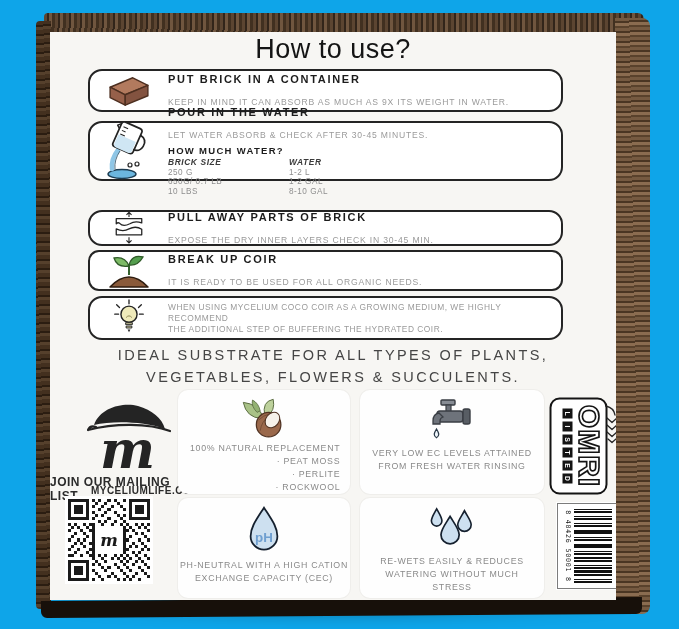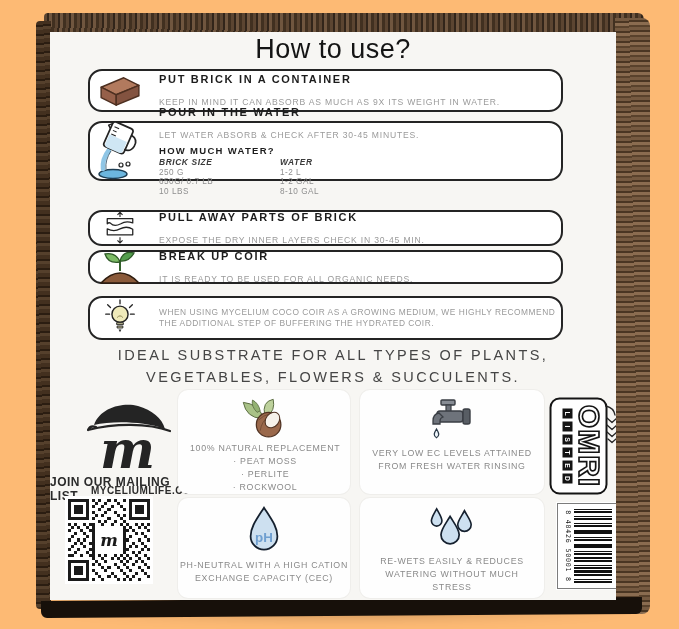--- a/index.html
+++ b/index.html
@@ -1,35 +1,35 @@
 <!DOCTYPE html>
 <html><head>
 <meta charset="utf-8">
 <style>
   html,body{margin:0;padding:0;background:#ffffff;}
   body{font-family:"Liberation Sans", sans-serif; -webkit-font-smoothing:antialiased;}
-  .stage{position:relative;width:679px;height:629px;overflow:hidden;background:#fdba74;}
+  .stage{position:relative;width:679px;height:629px;overflow:hidden;background:#0ea5e9;}
   .pkg-shadow{position:absolute;left:40px;right:40px;top:598px;height:26px;
     background:radial-gradient(ellipse at center, rgba(0,0,0,0.20), rgba(0,0,0,0) 70%);filter:blur(4px);}
   .package{position:absolute;left:36px;top:13px;width:614px;height:603px;}
   .edge-top{position:absolute;left:8px;top:0;right:6px;height:21px;border-radius:4px 6px 0 0;
     background:repeating-linear-gradient(92deg,#5c4531 0 3px,#32251a 3px 5px,#70563f 5px 8px,#413020 8px 11px);}
   .edge-left{position:absolute;left:0;top:8px;width:15px;height:588px;border-radius:4px 0 0 4px;
     background:repeating-linear-gradient(176deg,#43301f 0 4px,#2b1d11 4px 6px,#55402c 6px 9px);}
   .edge-right{position:absolute;left:579px;top:5px;width:35px;height:596px;border-radius:0 8px 8px 0;
     background:repeating-linear-gradient(178deg,#755a41 0 3px,#4a3623 3px 5px,#8a6c50 5px 8px,#59422c 8px 10px),
                repeating-linear-gradient(85deg,rgba(255,255,255,0.12) 0 1px,rgba(0,0,0,0) 1px 5px);}
   .edge-bottom{position:absolute;left:5px;bottom:0;right:8px;height:17px;background:#17100a;transform:rotate(-0.4deg);border-radius:0 0 6px 6px;}
   .label{position:absolute;left:14px;top:19px;width:566px;height:568px;background:#f7f6f3;overflow:hidden;}
 
   .title{position:absolute;top:2px;left:0;width:100%;text-align:center;font-size:27px;font-weight:400;color:#141414;letter-spacing:0.5px;}
 
   .step-box{position:absolute;left:38px;width:475px;background:#ffffff;border:2px solid #242424;border-radius:14px;
-    display:flex;align-items:center;box-sizing:border-box;padding:2px 1px;}
-  .b1{top:37px;height:43px;} .b2{top:89px;height:60px;} .b3{top:178px;height:36px;} .b4{top:218px;height:34px;}
+    display:flex;align-items:center;box-sizing:border-box;padding:2px 10px;}
+  .b1{top:37px;height:43px;} .b2{top:89px;height:60px;} .b3{top:178px;height:36px;} .b4{top:218px;height:41px;border-radius:11px;}
   .tipb{top:264px;height:44px;}
   .step-icon{width:58px;display:flex;justify-content:center;align-items:center;flex:0 0 58px;}
   .step-content{margin-left:10px;}
   .step-title{font-size:11px;font-weight:bold;letter-spacing:1.7px;color:#1c1c1c;line-height:13px;}
   .step-desc{font-size:8.6px;letter-spacing:0.8px;color:#9a9a9a;line-height:11px;margin-top:11px;}
   .wt-heading{font-size:9.5px;font-weight:bold;letter-spacing:1.3px;color:#1c1c1c;line-height:13px;margin-top:3px;}
   .wt-head,.wt-row{display:grid;grid-template-columns:82px auto;gap:39px;}
   .wt-head span{font-size:8.4px;font-weight:bold;font-style:italic;color:#3a3a3a;letter-spacing:0.6px;line-height:11px;}
   .wt-row span{font-size:8.2px;color:#8f8f8f;letter-spacing:0.5px;line-height:9.6px;}
   .tip-text{font-size:8.4px;letter-spacing:0.5px;color:#9a9a9a;line-height:11px;}
@@ -42,21 +42,21 @@
   .mail2{position:absolute;left:0;top:453px;width:150px;text-align:right;font-size:10px;font-weight:bold;letter-spacing:0.5px;color:#2b2b2b;}
   .qr{position:absolute;left:15px;top:464px;}
 
   .card{position:absolute;background:#fefefe;border-radius:10px;box-shadow:0 0 0 1px rgba(0,0,0,0.03);
     display:flex;flex-direction:column;align-items:center;box-sizing:border-box;padding-top:7px;}
   .c1{left:128px;top:358px;width:172px;height:104px;}
   .c2{left:310px;top:358px;width:184px;height:104px;}
   .c3{left:128px;top:466px;width:172px;height:100px;}
   .c4{left:310px;top:466px;width:184px;height:100px;}
   .card-text{font-size:8.8px;letter-spacing:0.7px;color:#8a8a8a;line-height:13px;text-align:center;margin-top:4px;white-space:nowrap;}
-  .card-text.left{align-self:flex-start;text-align:center;padding-left:12px;margin-top:2px;}
+  .card-text.left{align-self:flex-start;text-align:right;padding-left:12px;margin-top:2px;}
 
   .omri{position:absolute;left:498px;top:364px;width:60px;height:99px;}
   .omri-inner{position:absolute;left:-18.5px;top:20.5px;width:97px;height:58px;transform:rotate(90deg);
     border:2.5px solid #141414;border-radius:10px;background:#fff;box-sizing:border-box;
     display:flex;flex-direction:column;align-items:center;}
   .omri-word{font-size:30px;font-weight:bold;letter-spacing:1px;color:#ffffff;-webkit-text-stroke:1.7px #141414;line-height:32px;margin-top:1px;}
   .omri-listed{display:flex;gap:3px;margin-top:0px;}
   .omri-listed span{width:10px;height:10px;background:#141414;color:#ffffff;font-size:6.8px;font-weight:bold;
     display:flex;align-items:center;justify-content:center;}
   .doodle{position:absolute;left:554px;top:372px;}

